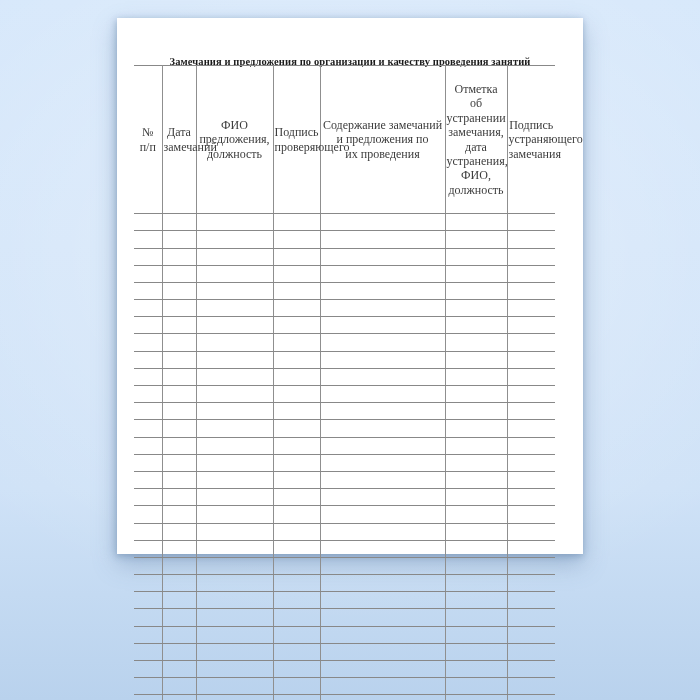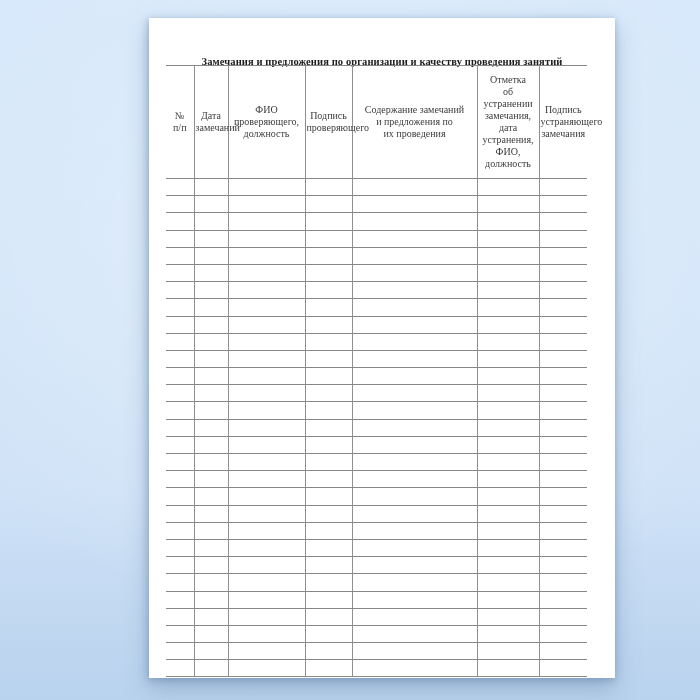--- a/index.html
+++ b/index.html
@@ -5,42 +5,41 @@
   * { margin:0; padding:0; box-sizing:border-box; }
   html,body { width:700px; height:700px; overflow:hidden; }
   body {
     font-family: "Liberation Serif", "DejaVu Serif", serif;
     background:
       radial-gradient(120% 90% at 50% 35%, rgba(255,255,255,0.38) 0%, rgba(255,255,255,0) 60%),
       linear-gradient(180deg, var(--background-top, #d7e8fb) 0%, #cfe2f7 70%, var(--background-bottom, #b9d2ed) 100%);
     position:relative;
   }
   .paper {
-    position:absolute; left:117px; top:18px; width:466px; height:660px;
+    position:absolute; left:117px; top:18px; width:466px; height:536px;
     background: var(--paper, #ffffff);
     box-shadow: 0 10px 22px rgba(104,134,170,0.45), 0 2px 6px rgba(104,134,170,0.35), -2px 2px 8px rgba(104,134,170,0.25);
-    margin-left: 32px;
   }
   .doc-title {
     position:absolute; left:0; top:38px; width:100%;
     text-align:center; white-space:nowrap;
     font-weight:700; font-size:10.5px; letter-spacing:0.1px;
     color: var(--title-text, #1b1b1b);
   }
   table.form-table {
     position:absolute; left:17px; top:47px; width:421px;
     border-collapse:collapse; table-layout:fixed;
   }
   col.c1{width:28px;} col.c2{width:34px;} col.c3{width:77px;}
   col.c4{width:47px;} col.c5{width:125px;} col.c6{width:62px;} col.c7{width:48px;}
   .form-table th {
-    height:42px; padding:8px 1px;
+    height:42px; padding:16px 1px;
     border-top:1.4px solid var(--grid-line, #888888);
     border-bottom:1.4px solid var(--grid-line, #888888);
-    font-weight:400; font-size:10px; line-height:1.2;
+    font-weight:400; font-size:12px; line-height:1.2;
     text-align:center; vertical-align:middle; white-space:pre-line;
     color: var(--header-text, #3c3c3c);
   }
   .form-table th:not(:last-child),
   .form-table td:not(:last-child) { border-right:1px solid var(--grid-line-vertical, #8f8f8f); }
   .form-table td {
     height:17.2px; padding:0;
     border-bottom:1.4px solid var(--grid-line, #888888);
     font-size:7px; color:#333;
   }
@@ -60,21 +59,21 @@
       <col class="c5">
         <col class="c6">
         <col class="c7">
     </colgroup>
     <thead>
       <tr>
         <th>№
 п/п</th>
         <th>Дата
 замечаний</th>
-        <th>ФИО проверяющего,
+        <th>ФИО предложения,
 должность</th>
         <th>Подпись
 проверяющего</th>
         <th>Содержание замечаний
 и предложения по
 их проведения</th>
         <th>Отметка
 об устранении
 замечания,
 дата устранения,

